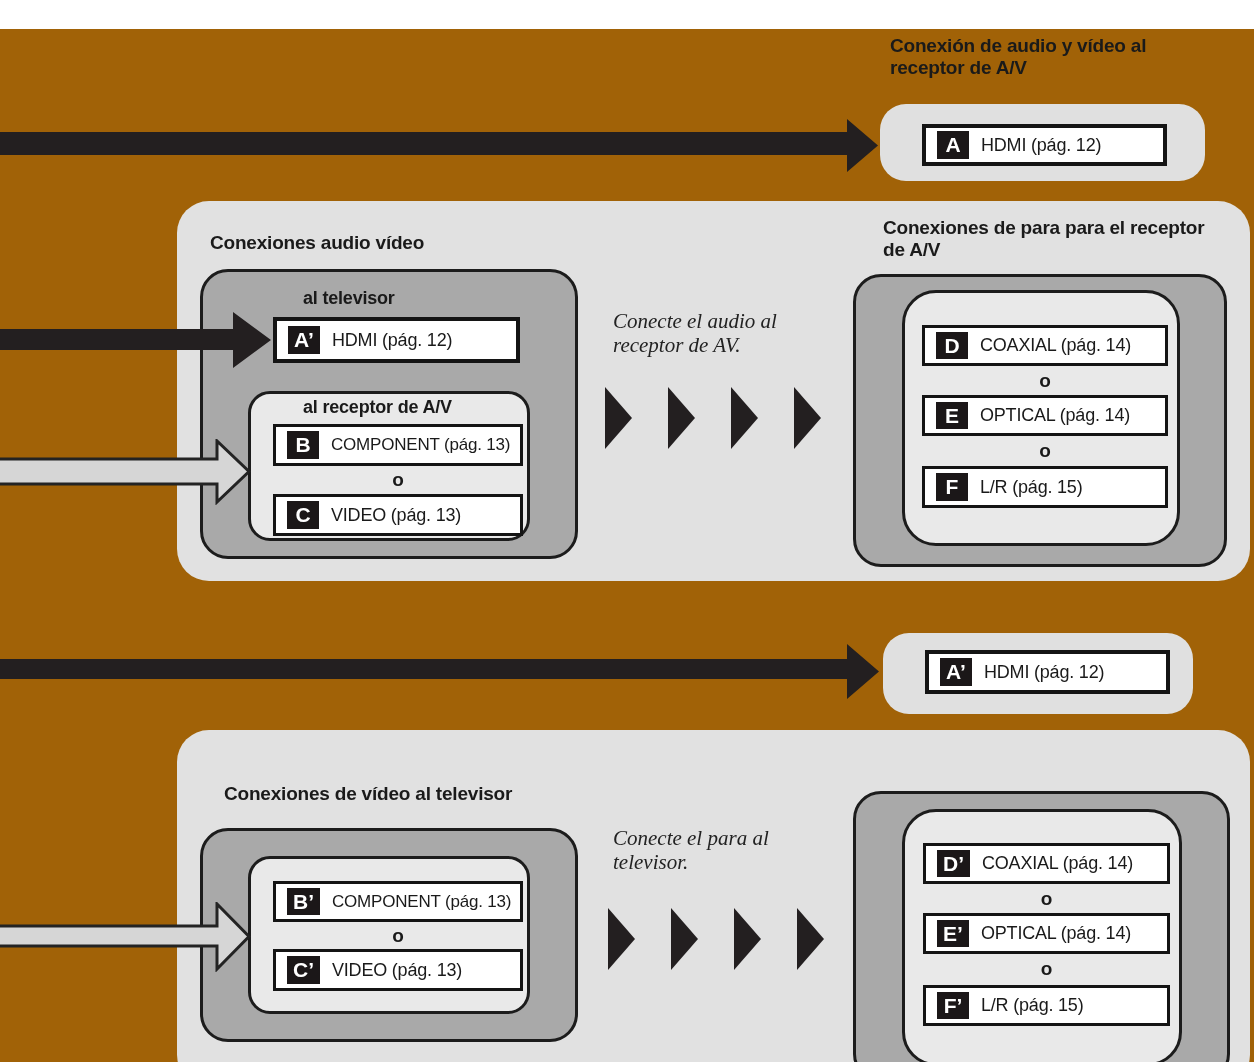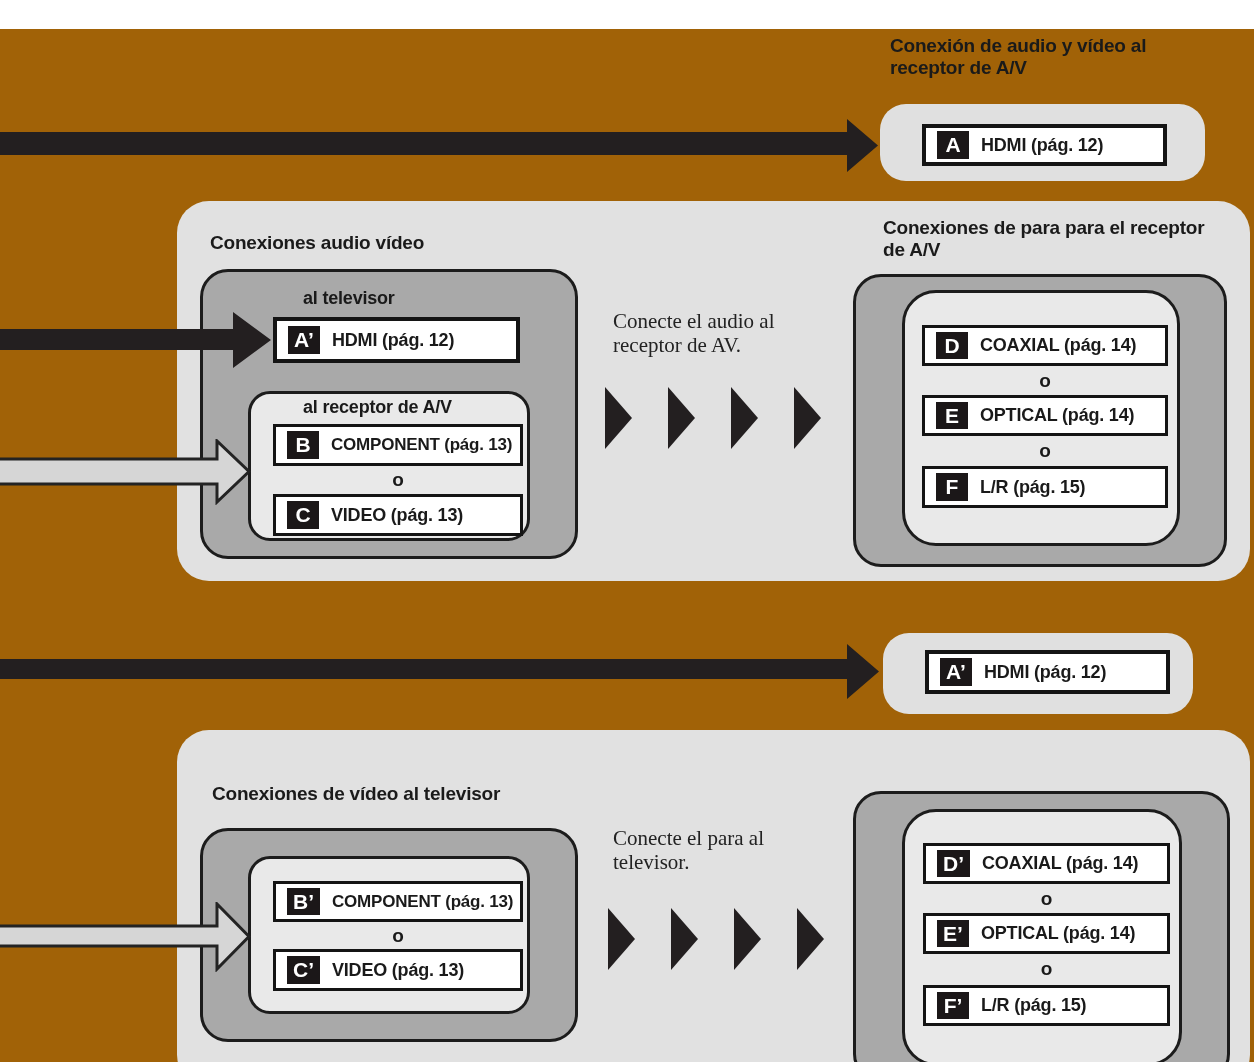--- a/index.html
+++ b/index.html
@@ -16,26 +16,26 @@
   .item{
     position:absolute;background:#ffffff;border:3px solid #141414;box-sizing:border-box;
     display:flex;align-items:center;gap:12px;padding:0 8px 0 11px;
   }
   .item-lg{border-width:4px;}
   .badge{
     display:inline-flex;align-items:center;justify-content:center;
     background:#1b1718;color:#ffffff;font-weight:bold;font-size:21px;
     min-width:20px;padding:1px 6px;line-height:1.2;flex:0 0 auto;
   }
-  .item-label{font-weight:bold;font-size:18px;white-space:nowrap;letter-spacing:-0.2px;}
+  .item-label{font-weight:normal;font-size:18px;white-space:nowrap;letter-spacing:-0.2px;}
   .heading{position:absolute;font-weight:bold;font-size:19px;line-height:1.16;letter-spacing:-0.2px;}
   .heading.nowrap{white-space:nowrap;font-size:18.5px;}
   .sublabel{position:absolute;font-weight:bold;font-size:18px;letter-spacing:-0.2px;}
   .or{position:absolute;font-weight:bold;font-size:19px;text-align:center;line-height:1;}
-  .note{position:absolute;font-family:"Liberation Serif",serif;font-size:21px;line-height:1.14;color:#222;}
+  .note{position:absolute;font-family:"Liberation Serif",serif;font-size:21px;line-height:1.14;color:#222;font-style:italic;}
   .tri-row{position:absolute;display:flex;gap:36px;}
   .tri{width:27px;height:62px;background:#231f20;clip-path:polygon(0 0,100% 50%,0 100%);}
 </style>
 </head>
 <body>
 
 <div class="canvas">
 
   <div class="heading" style="left:890px;top:6px;width:335px">Conexión de audio y vídeo al receptor de A/V</div>
 
@@ -122,21 +122,21 @@
     <polygon points="0,17 847,17 847,2 879,29.5 847,57 847,37 0,37" fill="#231f20"></polygon>
   </svg>
 
   <div class="item item-lg" style="left:925px;top:621px;width:245px;height:44px">
     <span class="badge">A’</span>
     <span class="item-label">HDMI (pág. 12)</span>
   </div>
 
   <div class="panel" style="left:177px;top:701px;width:1073px;height:357px"></div>
 
-  <div class="heading" style="left:212px;top:754px;width:420px">Conexiones de vídeo al televisor</div>
+  <div class="heading" style="left:224px;top:754px;width:420px">Conexiones de vídeo al televisor</div>
 
   <div class="darkbox" style="left:200px;top:799px;width:378px;height:214px"></div>
   <div class="innerbox" style="left:248px;top:827px;width:282px;height:158px"></div>
 
   <div class="item" style="left:273px;top:852px;width:250px;height:41px">
     <span class="badge">B’</span>
     <span class="item-label" style="font-size:17px">COMPONENT (pág. 13)</span>
   </div>
   <div class="or" style="left:273px;top:897px;width:250px">o</div>
   <div class="item" style="left:273px;top:920px;width:250px;height:42px">

